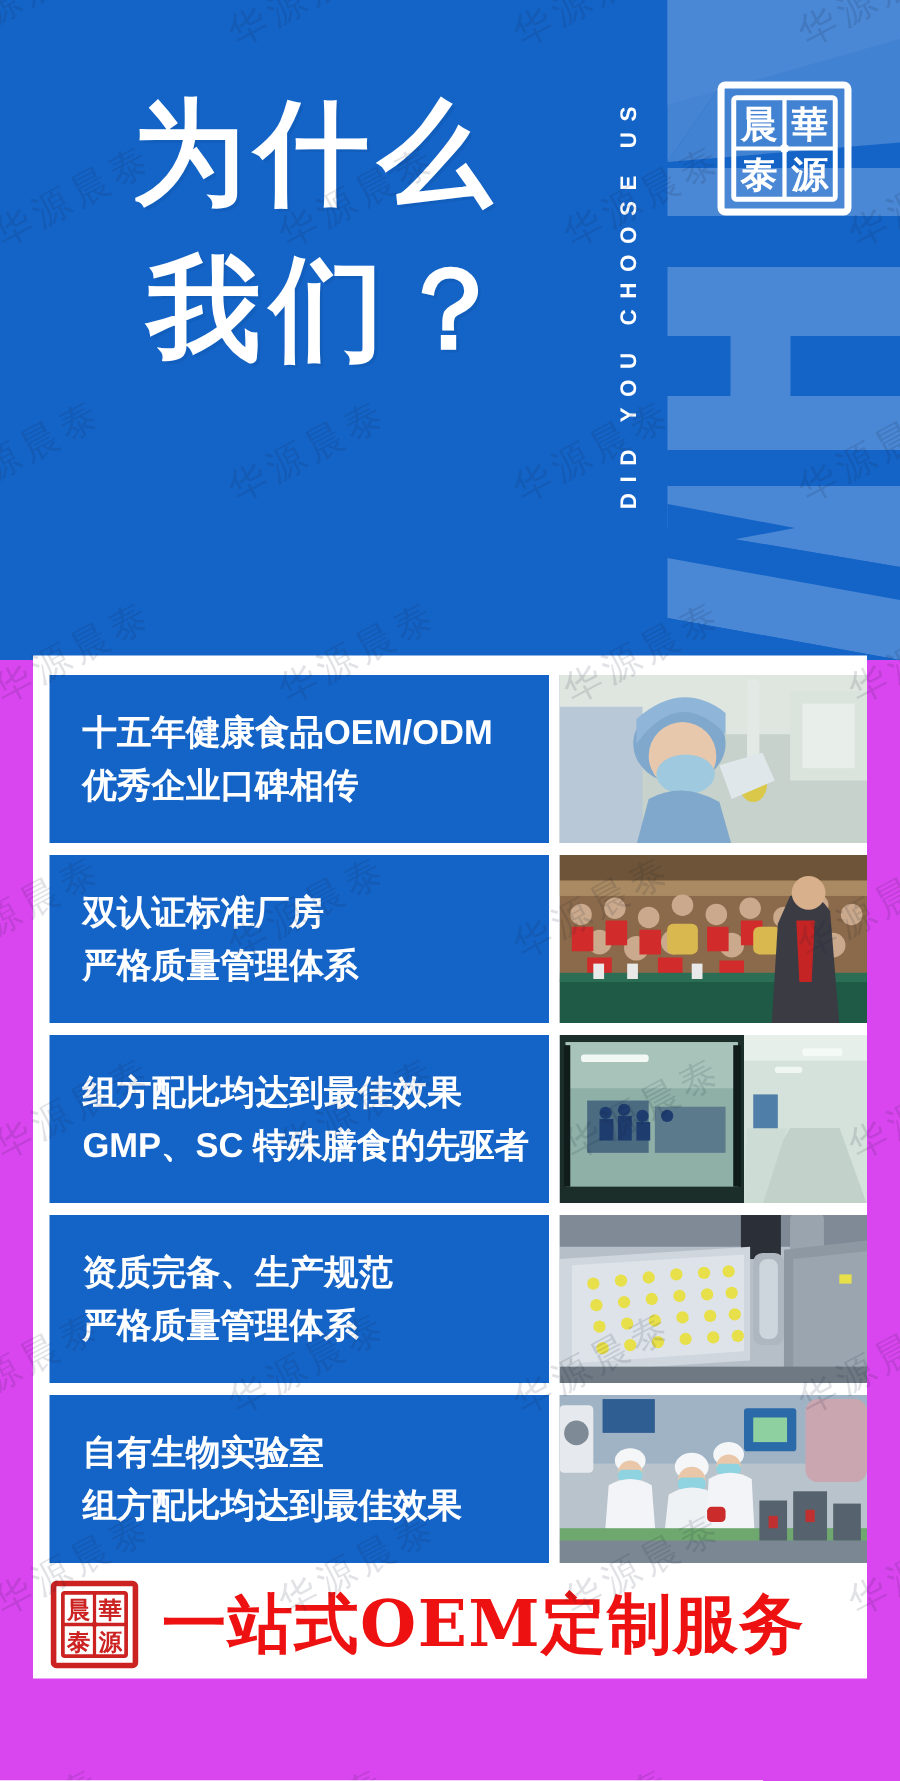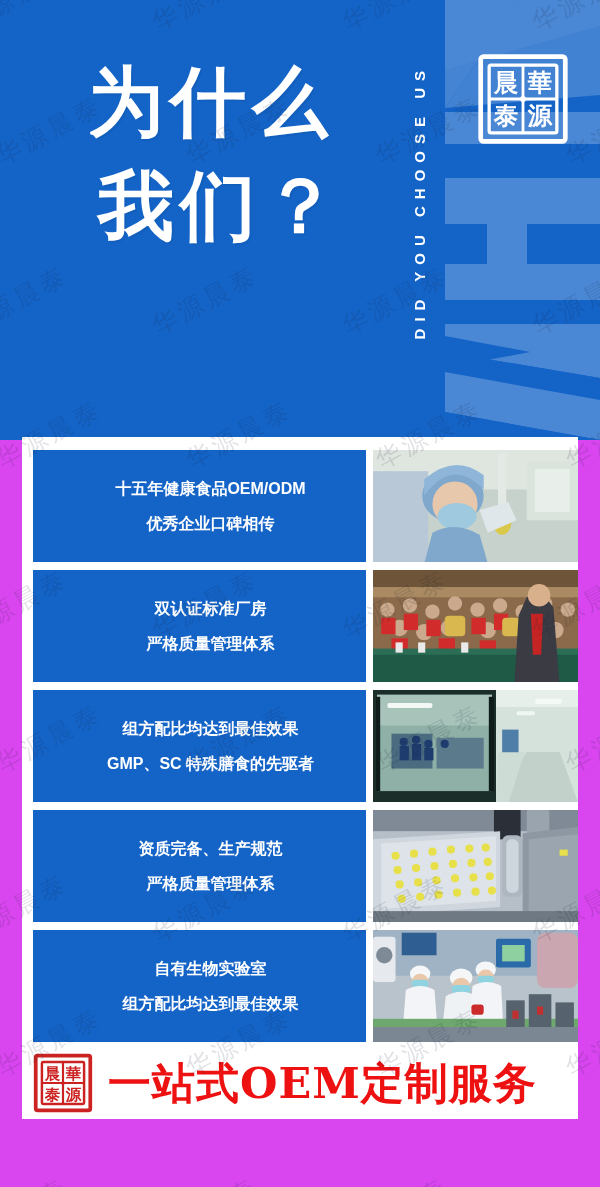--- a/index.html
+++ b/index.html
@@ -134,27 +134,26 @@
     flex: 0 0 333px;
     background: #1464c8;
     color: #ffffff;
     display: flex;
     flex-direction: column;
     justify-content: center;
     padding-left: 22px;
     box-sizing: border-box;
   }
   .card-text .line {
-    font-size: 16px;
+    font-size: 23px;
     line-height: 35px;
     font-weight: 700;
     letter-spacing: 0px;
     white-space: nowrap;
     font-family: "Liberation Sans", "DejaVu Sans", sans-serif;
-    text-align: center;
   }
   .card-photo {
     flex: 1 1 auto;
     position: relative;
     overflow: hidden;
     background: #b9c6cf;
   }
   .card-photo svg { display:block; width:100%; height:100%; }
 
   

